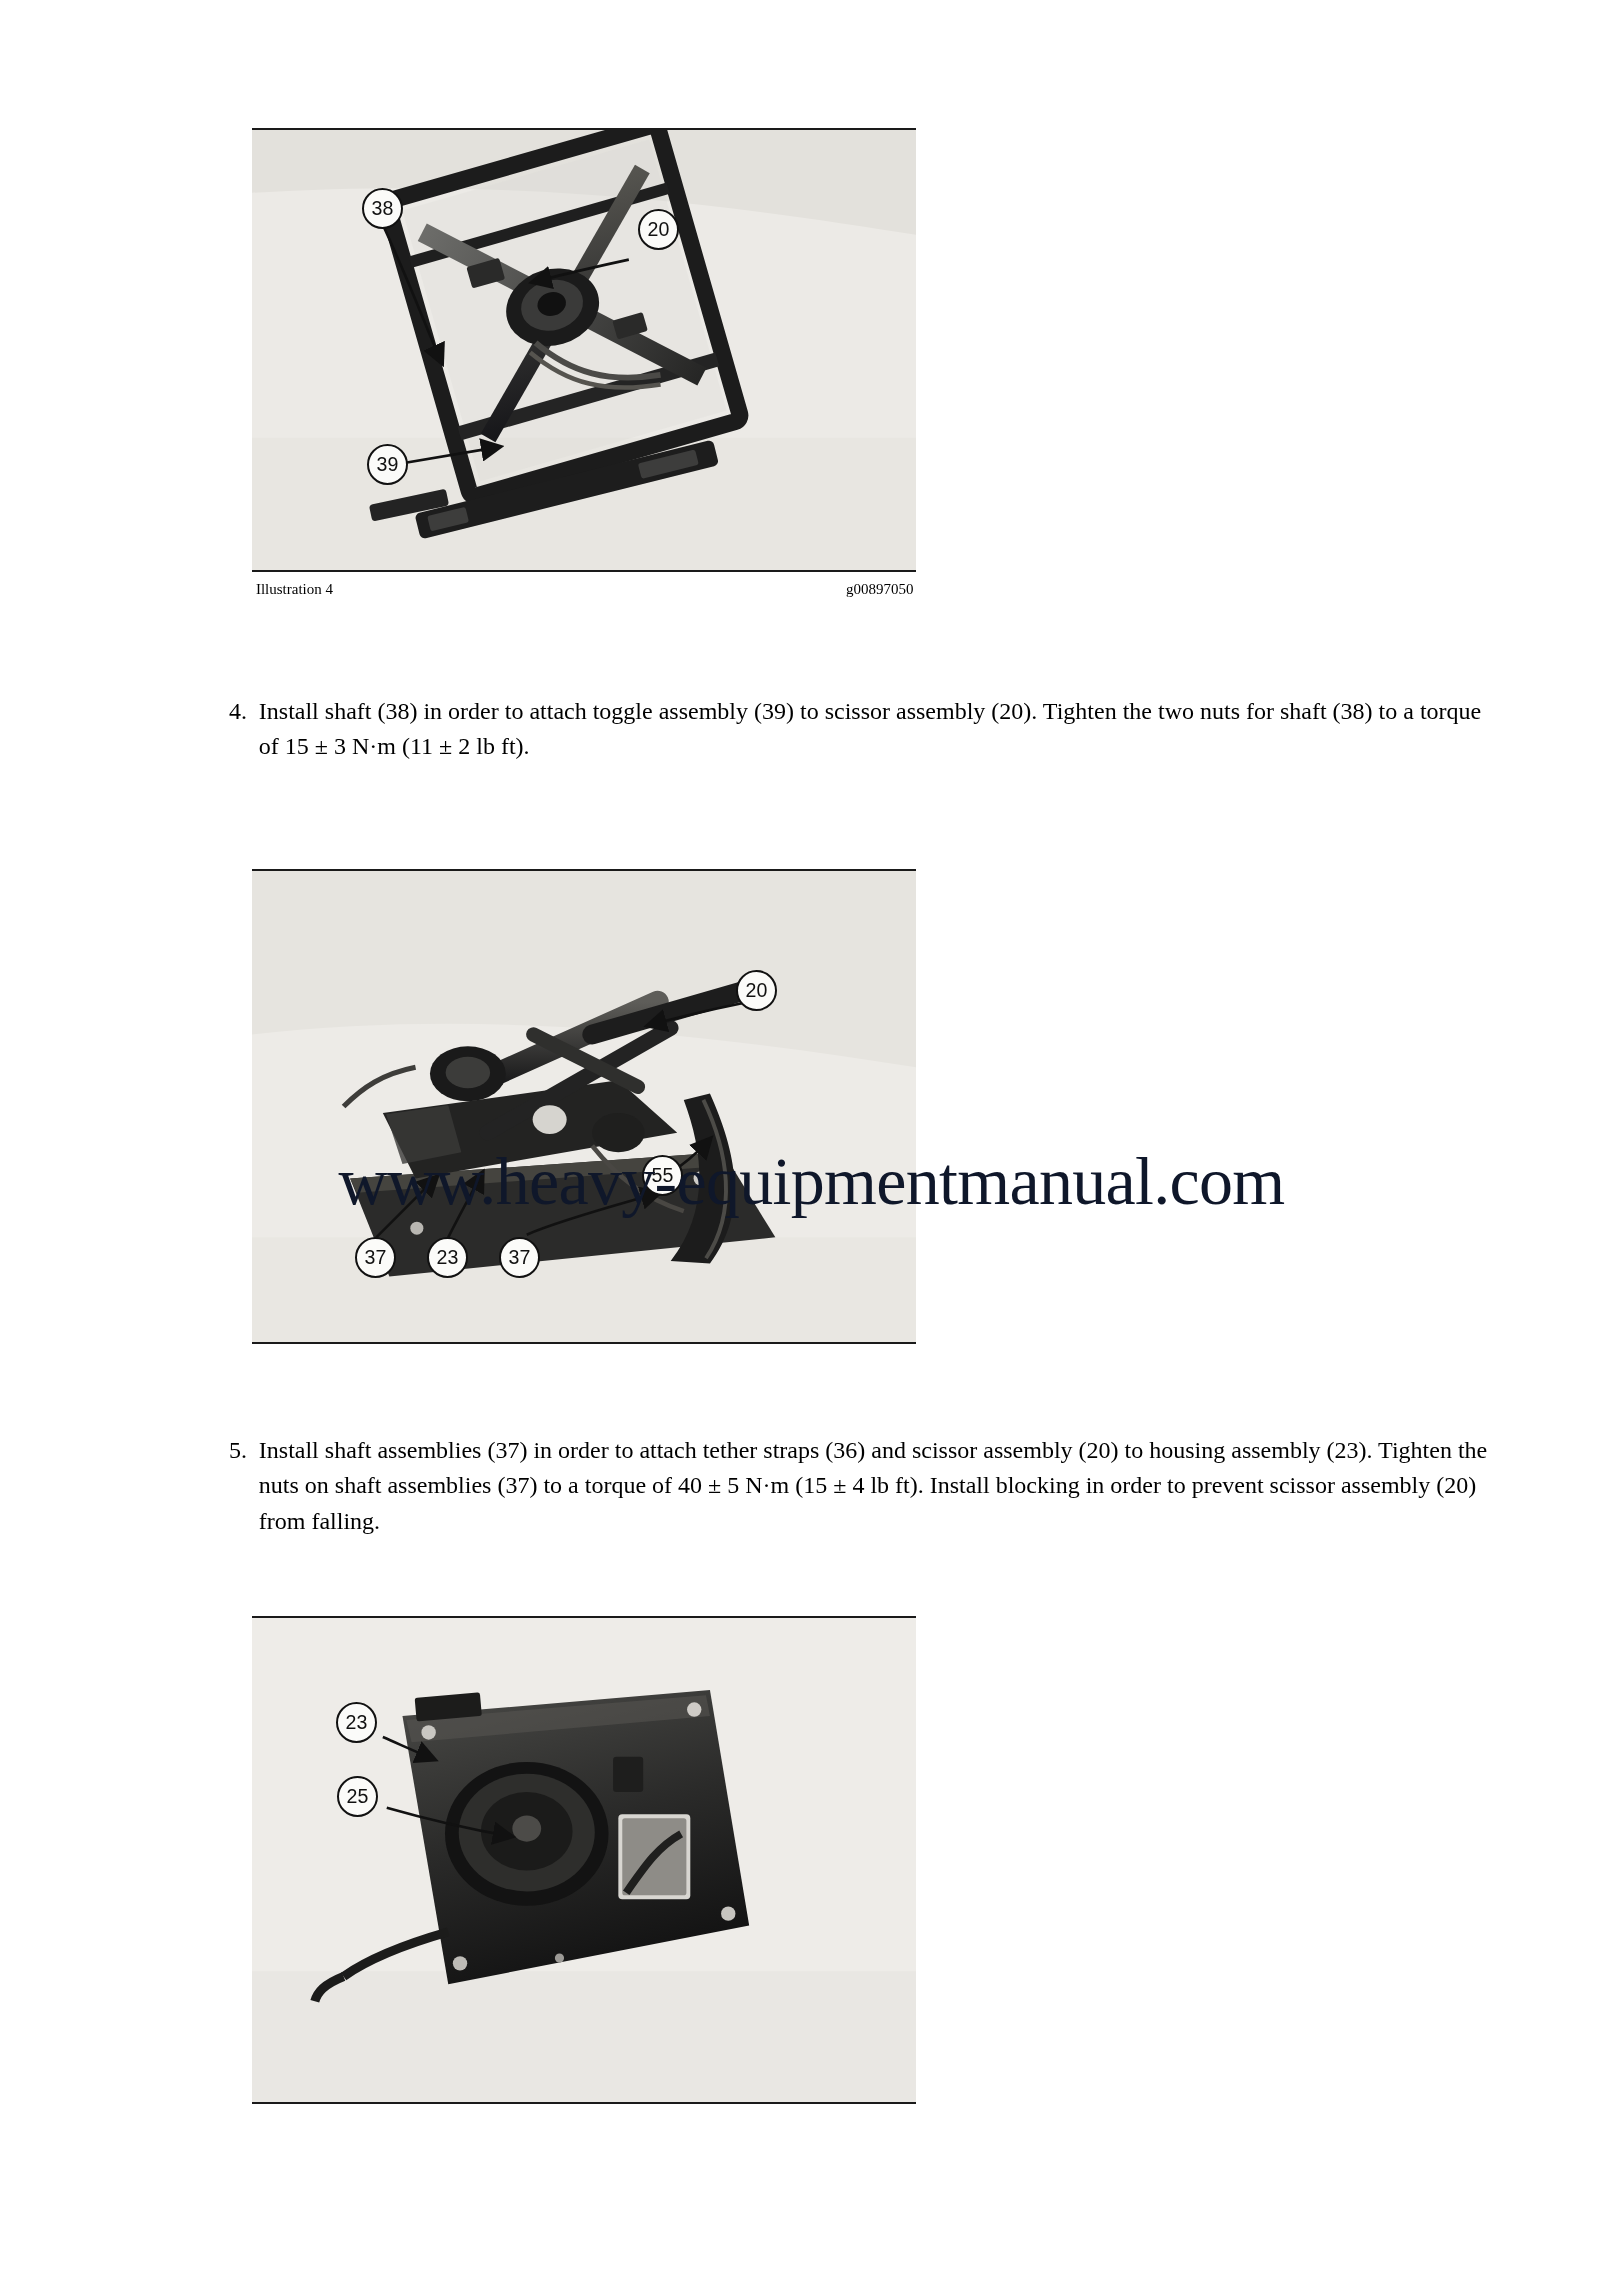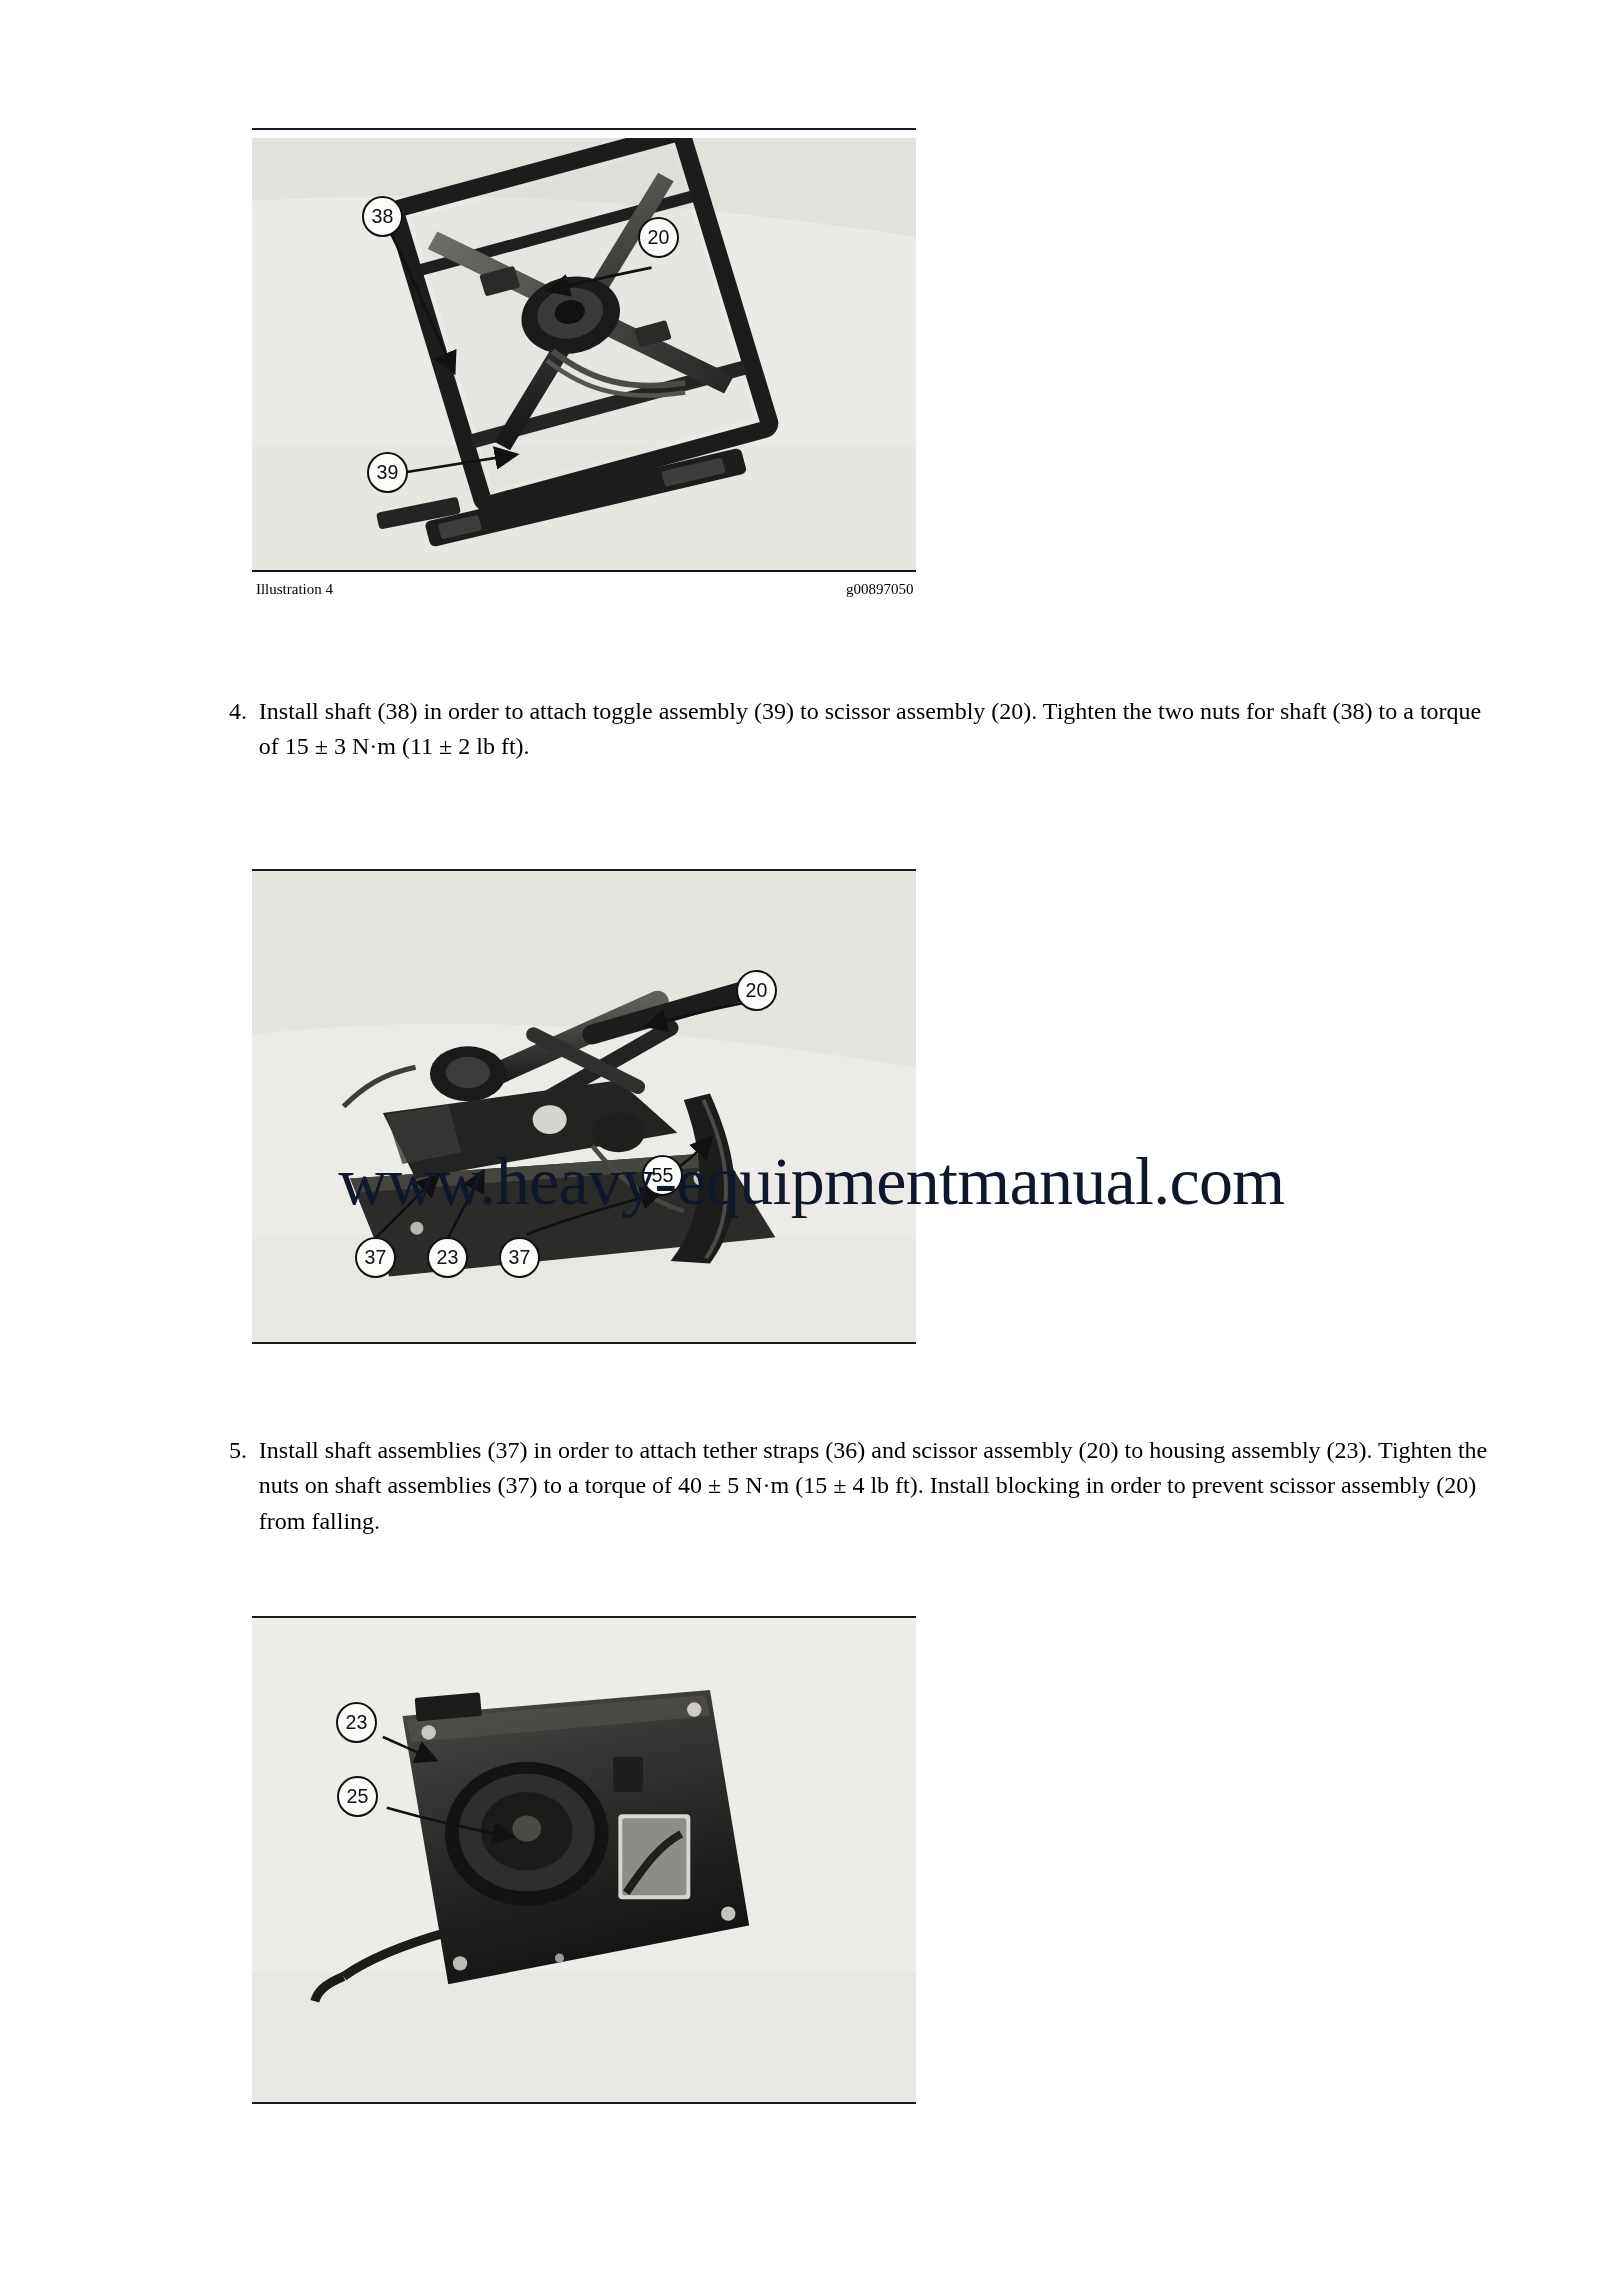--- a/index.html
+++ b/index.html
@@ -111,21 +111,21 @@
   }
 </style>
 </head>
 <body>
 
 <div class="page">
 
   <div class="fig-block" style="top:128px;">
     <div class="rule"></div>
     <div class="fig-img" style="height:440px;">
-      <div class="photo" style="left:0;top:8px;width:664px;height:440px;background:#efeeeb;padding-left:40px;">
+      <div class="photo" style="left:0;top:0;width:664px;height:440px;background:#efeeeb;">
         <svg class="overlay" viewBox="0 0 1015 672" preserveAspectRatio="none">
           <defs>
             <linearGradient id="g1" x1="0" y1="0" x2="1" y2="1">
               <stop offset="0%" stop-color="#6d6d6a"></stop>
               <stop offset="100%" stop-color="#262625"></stop>
             </linearGradient>
             <linearGradient id="g1b" x1="0" y1="0" x2="0" y2="1">
               <stop offset="0%" stop-color="#55544f"></stop>
               <stop offset="100%" stop-color="#17171a"></stop>
             </linearGradient>

